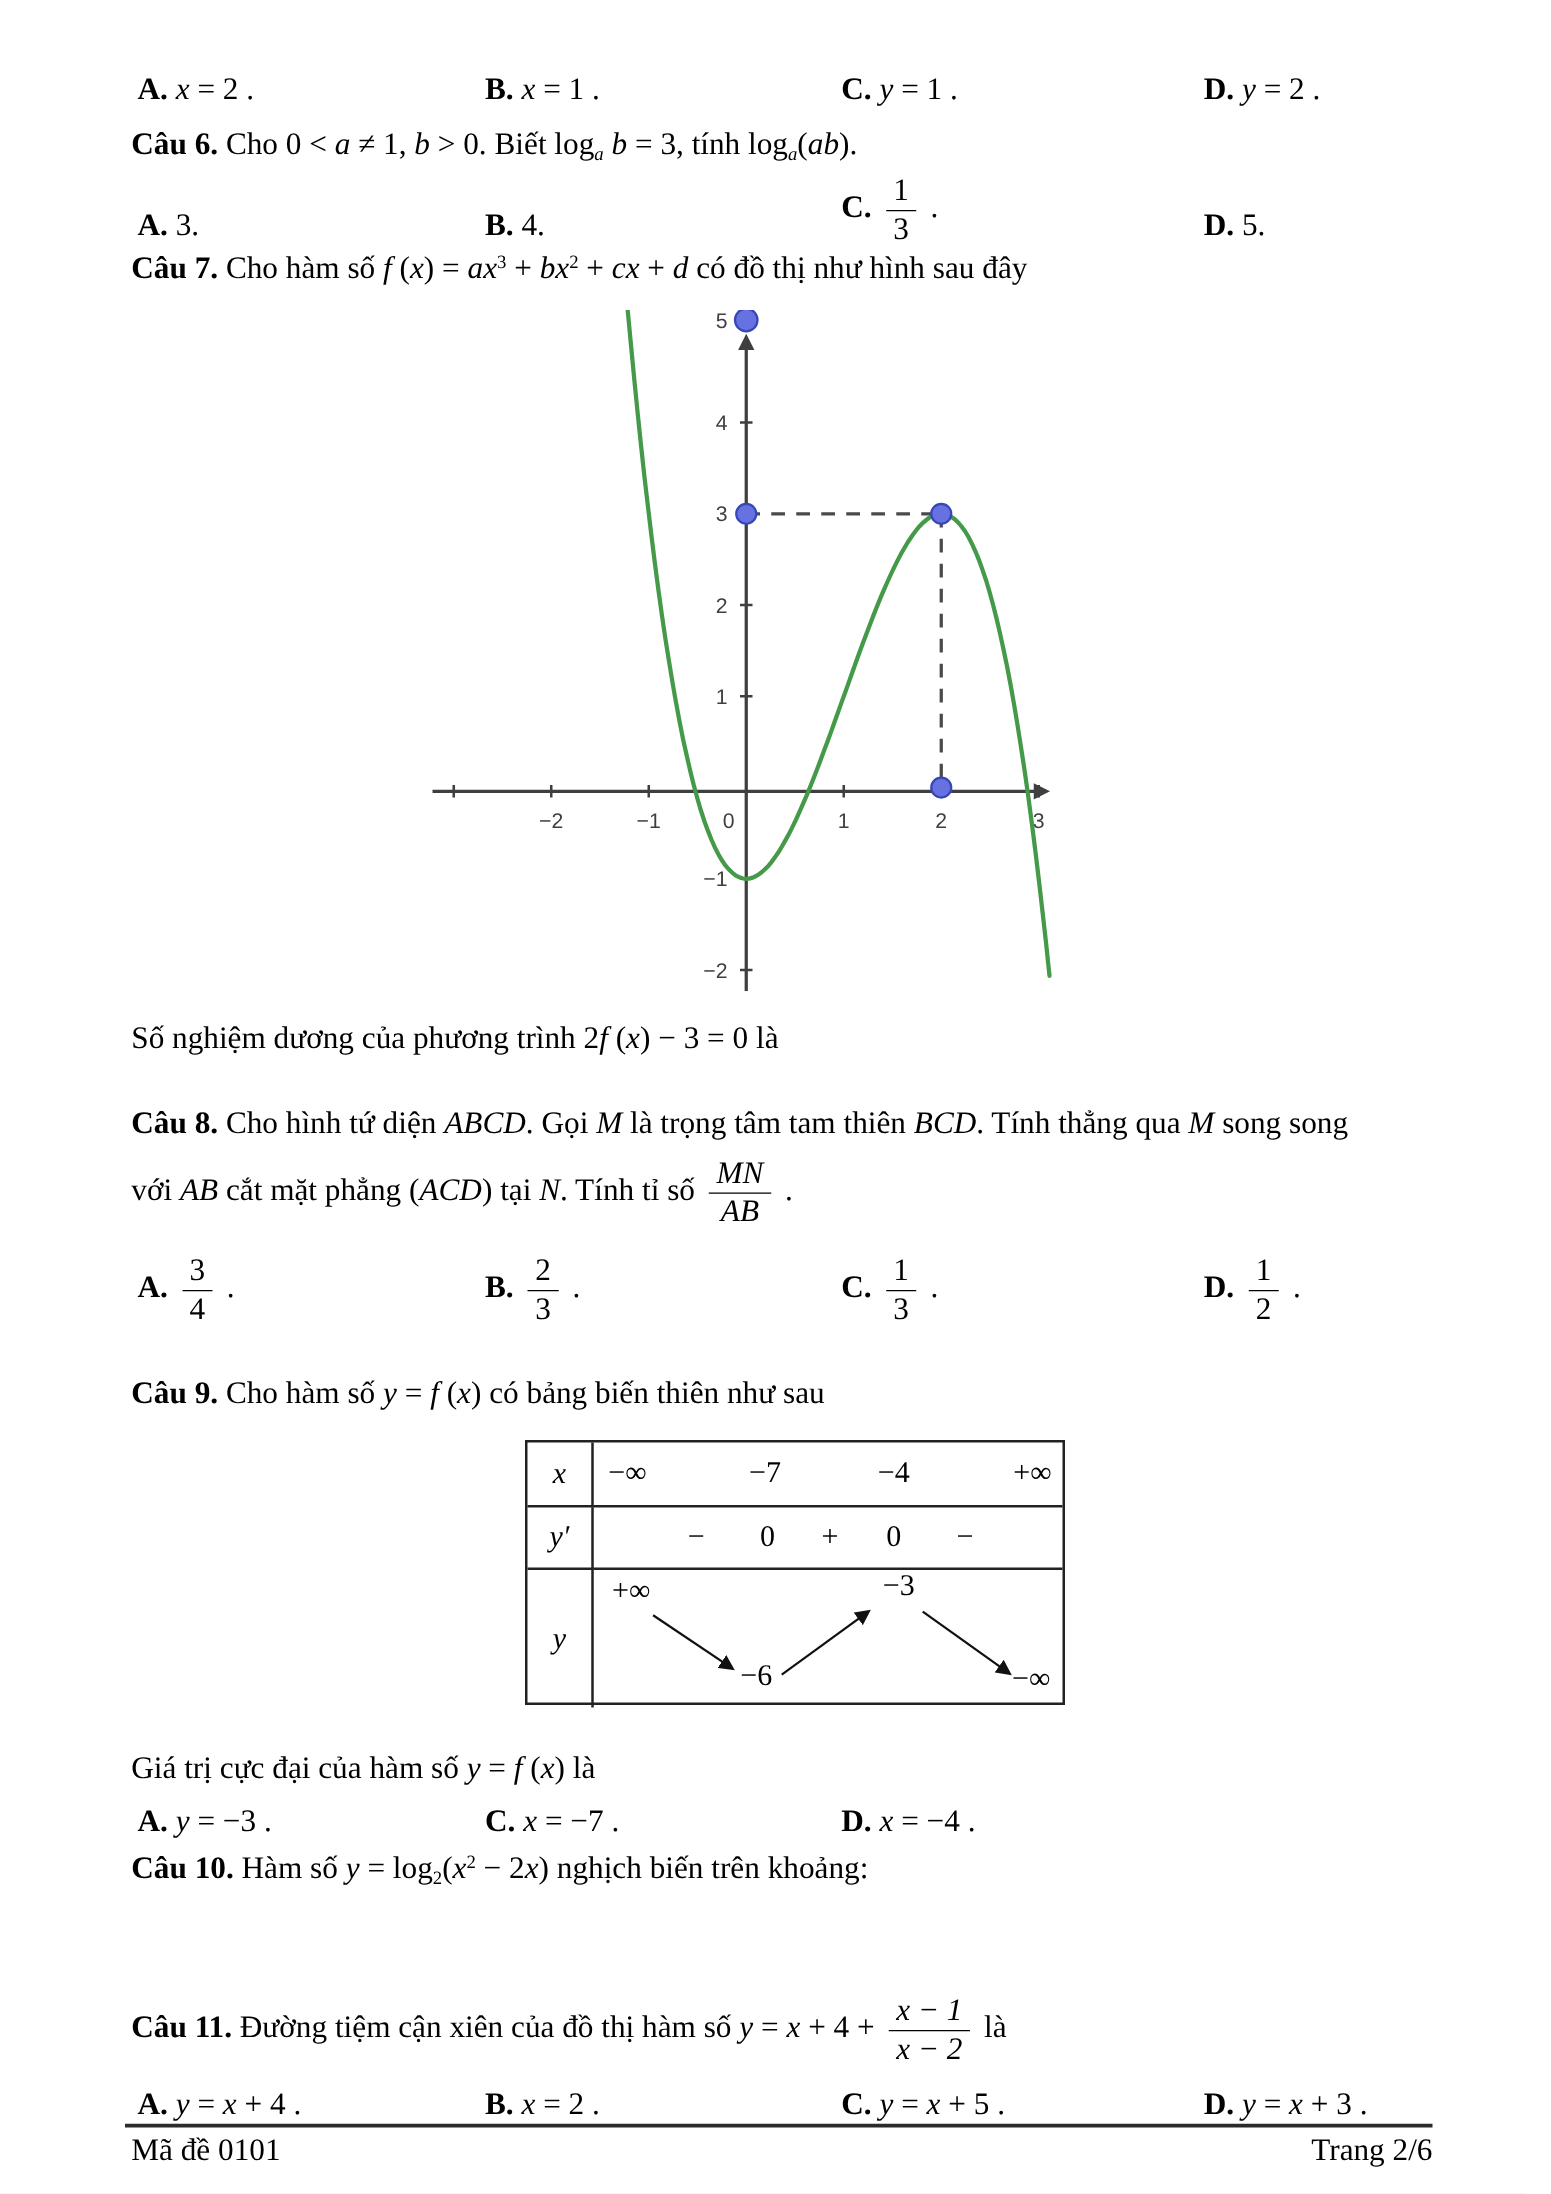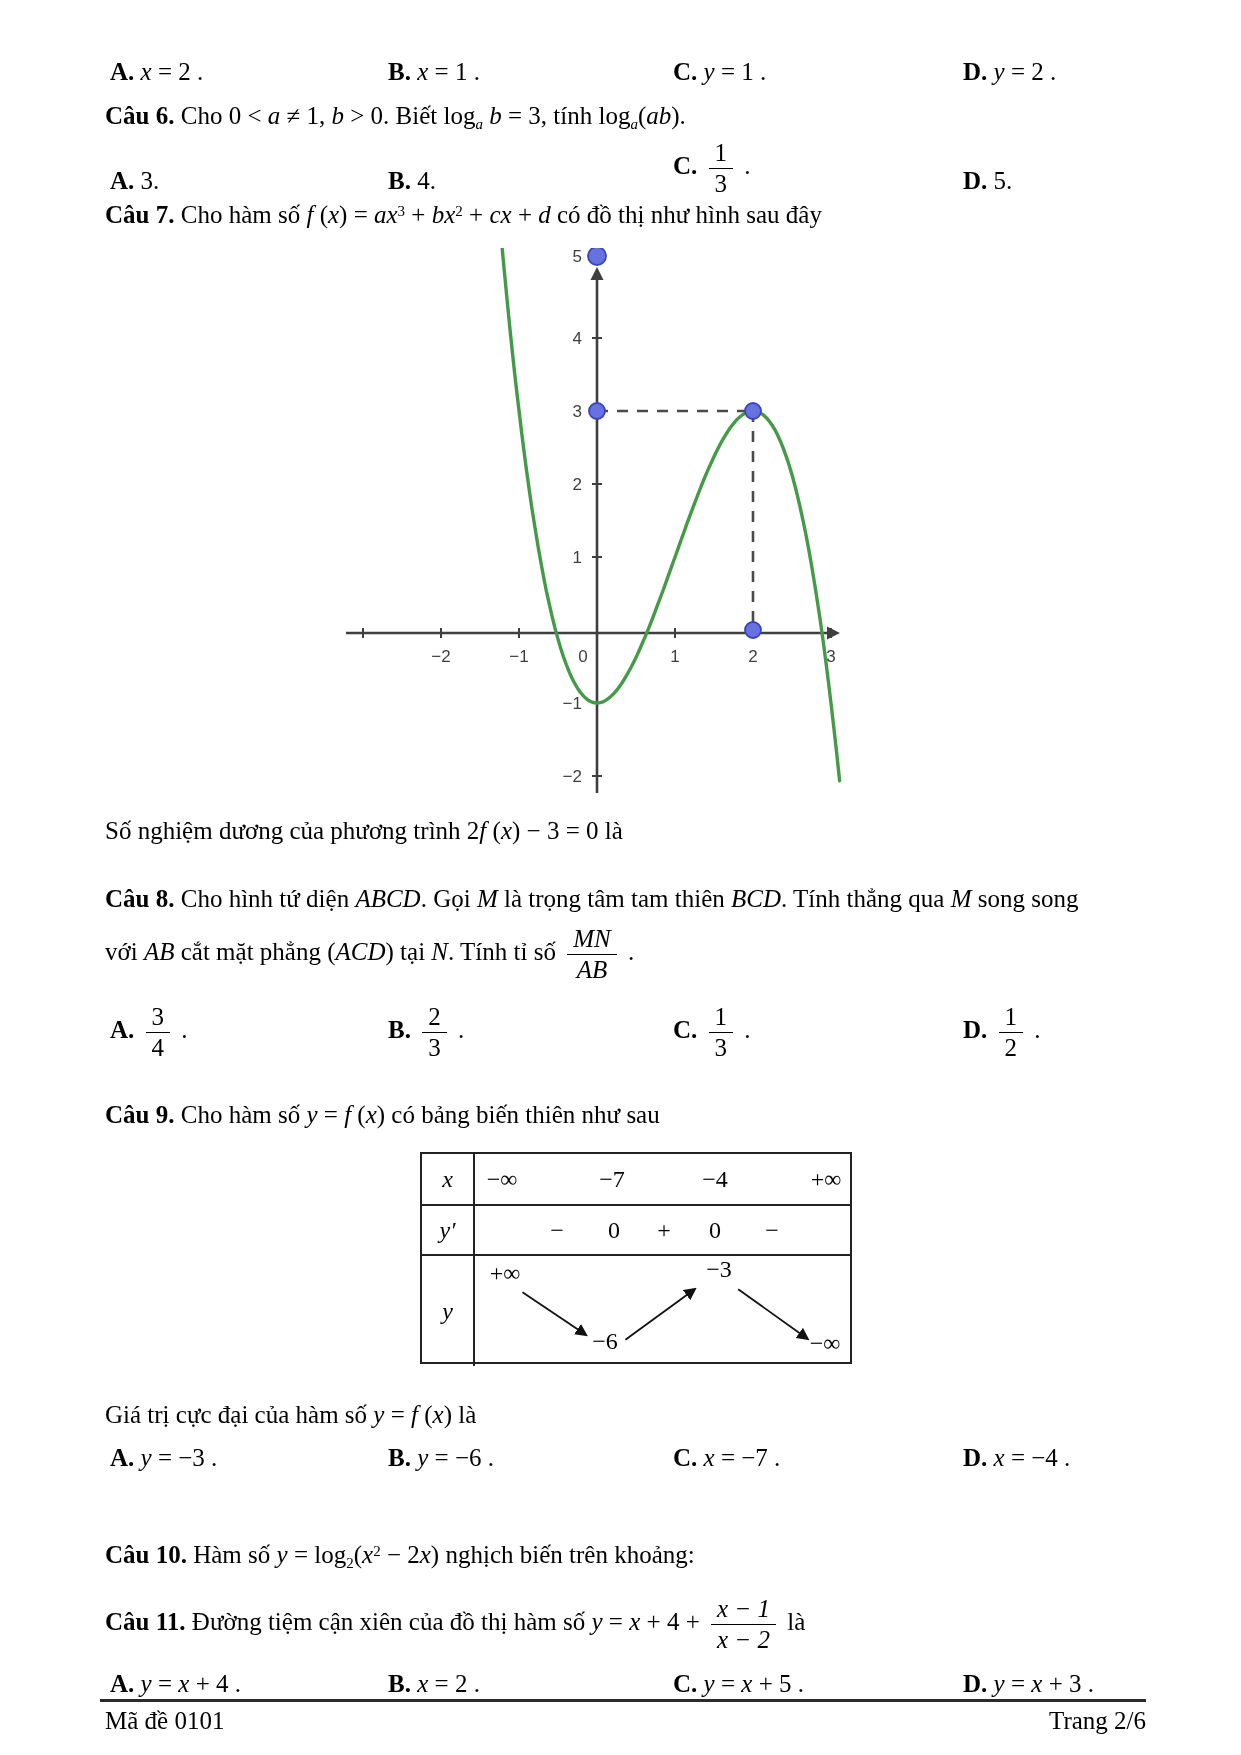--- a/index.html
+++ b/index.html
@@ -148,26 +148,25 @@
         <line x1="48" y1="36" x2="112" y2="79" stroke="#111" stroke-width="1.8" marker-end="url(#ah)"></line>
         <line x1="152" y1="84" x2="222" y2="33" stroke="#111" stroke-width="1.8" marker-end="url(#ah)"></line>
         <line x1="266" y1="33" x2="336" y2="83" stroke="#111" stroke-width="1.8" marker-end="url(#ah)"></line>
       </svg>
     </div>
   </div>
 
   <div class="para" style="top:1396px"><span>Giá trị cực đại của hàm số </span><span class="i">y</span><span> = </span><span class="i">f</span><span> (</span><span class="i">x</span><span>)  là</span></div>
   <div class="ans-row" style="top:1440px">
       <div class="ac"><span class="b">A.&nbsp;</span><span class="i">y</span><span> = −3 .</span></div>
-      <div class="ac"><span class="b">B.&nbsp;</span><span class="i">y</span><span> = −6 .</span></div>
       <div class="ac"><span class="b">C.&nbsp;</span><span class="i">x</span><span> = −7 .</span></div>
       <div class="ac"><span class="b">D.&nbsp;</span><span class="i">x</span><span> = −4 .</span></div>
     </div>
 
-  <div class="para" style="top:1536px"><span class="b">Câu 10.</span><span>  Hàm số </span><span class="i">y</span><span> = log</span><span class="sub">2</span><span>(</span><span class="i">x</span><span class="sup">2</span><span> − 2</span><span class="i">x</span><span>)  nghịch biến trên khoảng:</span></div>
+  <div class="para" style="top:1476px"><span class="b">Câu 10.</span><span>  Hàm số </span><span class="i">y</span><span> = log</span><span class="sub">2</span><span>(</span><span class="i">x</span><span class="sup">2</span><span> − 2</span><span class="i">x</span><span>)  nghịch biến trên khoảng:</span></div>
 
   <div class="para" style="top:1594px"><span class="b">Câu 11.</span><span>  Đường tiệm cận xiên của đồ thị hàm số </span><span class="i">y</span><span> = </span><span class="i">x</span><span> + 4 + </span><span class="frac i"><span class="num">x − 1</span><span class="den">x − 2</span></span><span> là</span></div>
   <div class="ans-row" style="top:1666px">
       <div class="ac"><span class="b">A.&nbsp;</span><span class="i">y</span><span> = </span><span class="i">x</span><span> + 4 .</span></div>
       <div class="ac"><span class="b">B.&nbsp;</span><span class="i">x</span><span> = 2 .</span></div>
       <div class="ac"><span class="b">C.&nbsp;</span><span class="i">y</span><span> = </span><span class="i">x</span><span> + 5 .</span></div>
       <div class="ac"><span class="b">D.&nbsp;</span><span class="i">y</span><span> = </span><span class="i">x</span><span> + 3 .</span></div>
     </div>
 
   <div class="footline"></div>

